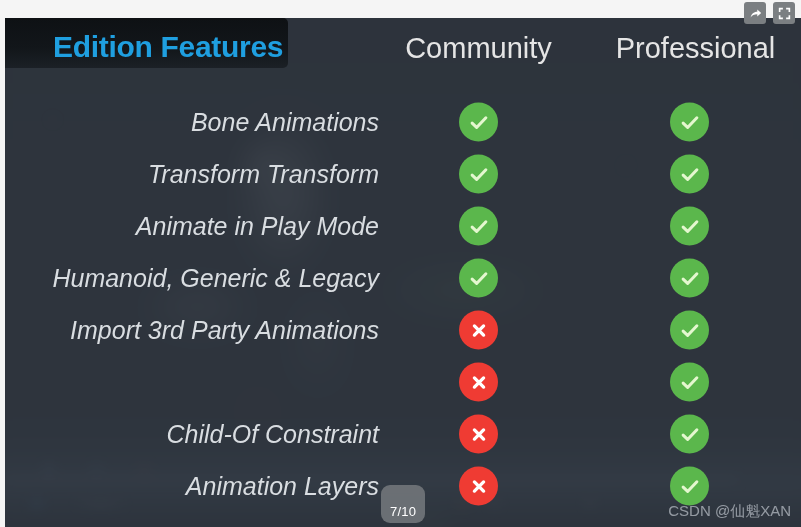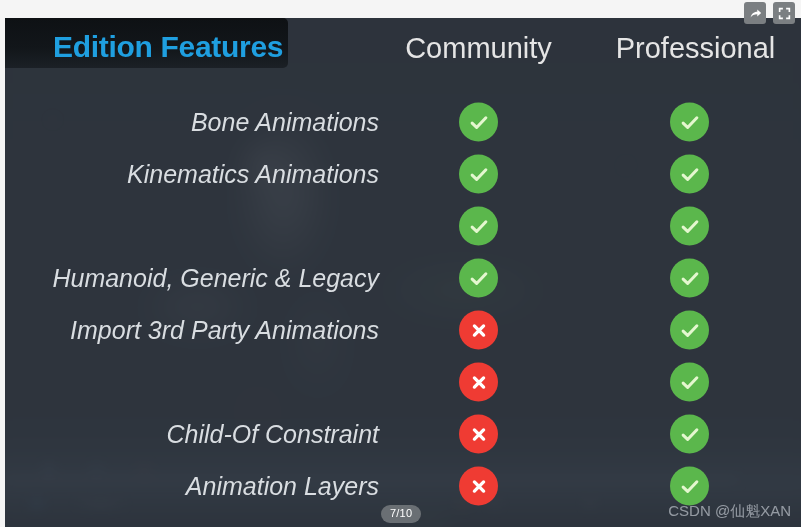--- a/index.html
+++ b/index.html
@@ -203,22 +203,22 @@
   .mark svg { display: block; }
 
   
   #page-badge {
     position: absolute;
     left: 381px;
     bottom: 4px;
     z-index: 30;
     background: rgba(112,116,120,0.92);
     color: #ffffff;
-    font-size: 11px;
-    padding: 2px 9px 4px;
+    font-size: 13px;
+    padding: 19px 9px 4px;
     border-radius: 9px;
     letter-spacing: 0.2px;
     text-align: right;
   }
 
   
   #watermark {
     position: absolute;
     right: 10px;
     bottom: 6px;
@@ -279,34 +279,35 @@
               </svg>
           </div>
           <div class="mark professional yes">
             <svg width="22" height="22" viewBox="0 0 24 24">
                 <path d="M4.5 12.6 L9.4 17.4 L19.5 6.9" fill="none" stroke="#e4f7cf" stroke-width="3.3" stroke-linecap="round" stroke-linejoin="round"></path>
               </svg>
           </div>
         </div>
 
         <div class="feature-row">
-          <div class="feature-label">Kinematics Animations</div>
+          <div class="feature-label">Transform Transform</div>
           <div class="mark community yes">
             <svg width="22" height="22" viewBox="0 0 24 24">
                 <path d="M4.5 12.6 L9.4 17.4 L19.5 6.9" fill="none" stroke="#e4f7cf" stroke-width="3.3" stroke-linecap="round" stroke-linejoin="round"></path>
               </svg>
           </div>
           <div class="mark professional yes">
             <svg width="22" height="22" viewBox="0 0 24 24">
                 <path d="M4.5 12.6 L9.4 17.4 L19.5 6.9" fill="none" stroke="#e4f7cf" stroke-width="3.3" stroke-linecap="round" stroke-linejoin="round"></path>
               </svg>
           </div>
         </div>
 
         <div class="feature-row">
+          <div class="feature-label">Animate in Play Mode</div>
           <div class="mark community yes">
             <svg width="22" height="22" viewBox="0 0 24 24">
                 <path d="M4.5 12.6 L9.4 17.4 L19.5 6.9" fill="none" stroke="#e4f7cf" stroke-width="3.3" stroke-linecap="round" stroke-linejoin="round"></path>
               </svg>
           </div>
           <div class="mark professional yes">
             <svg width="22" height="22" viewBox="0 0 24 24">
                 <path d="M4.5 12.6 L9.4 17.4 L19.5 6.9" fill="none" stroke="#e4f7cf" stroke-width="3.3" stroke-linecap="round" stroke-linejoin="round"></path>
               </svg>
           </div>

